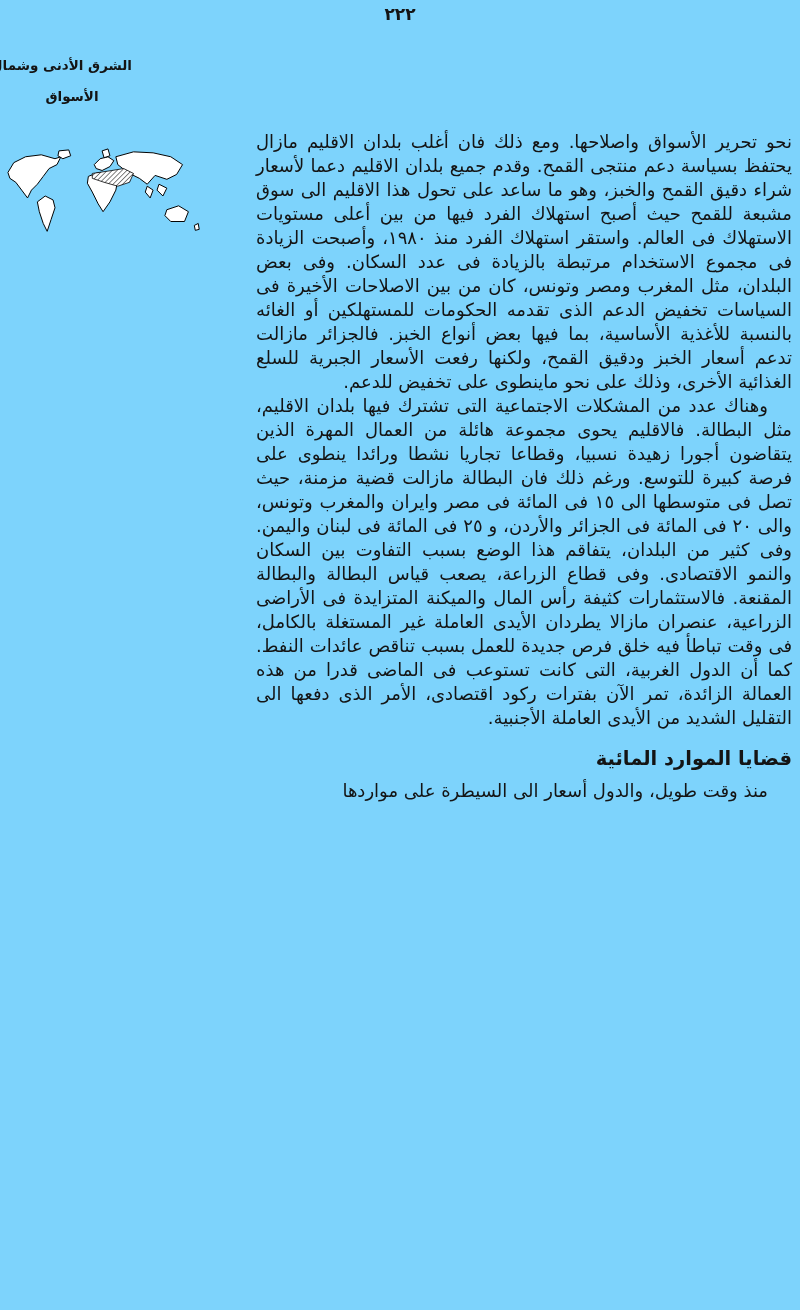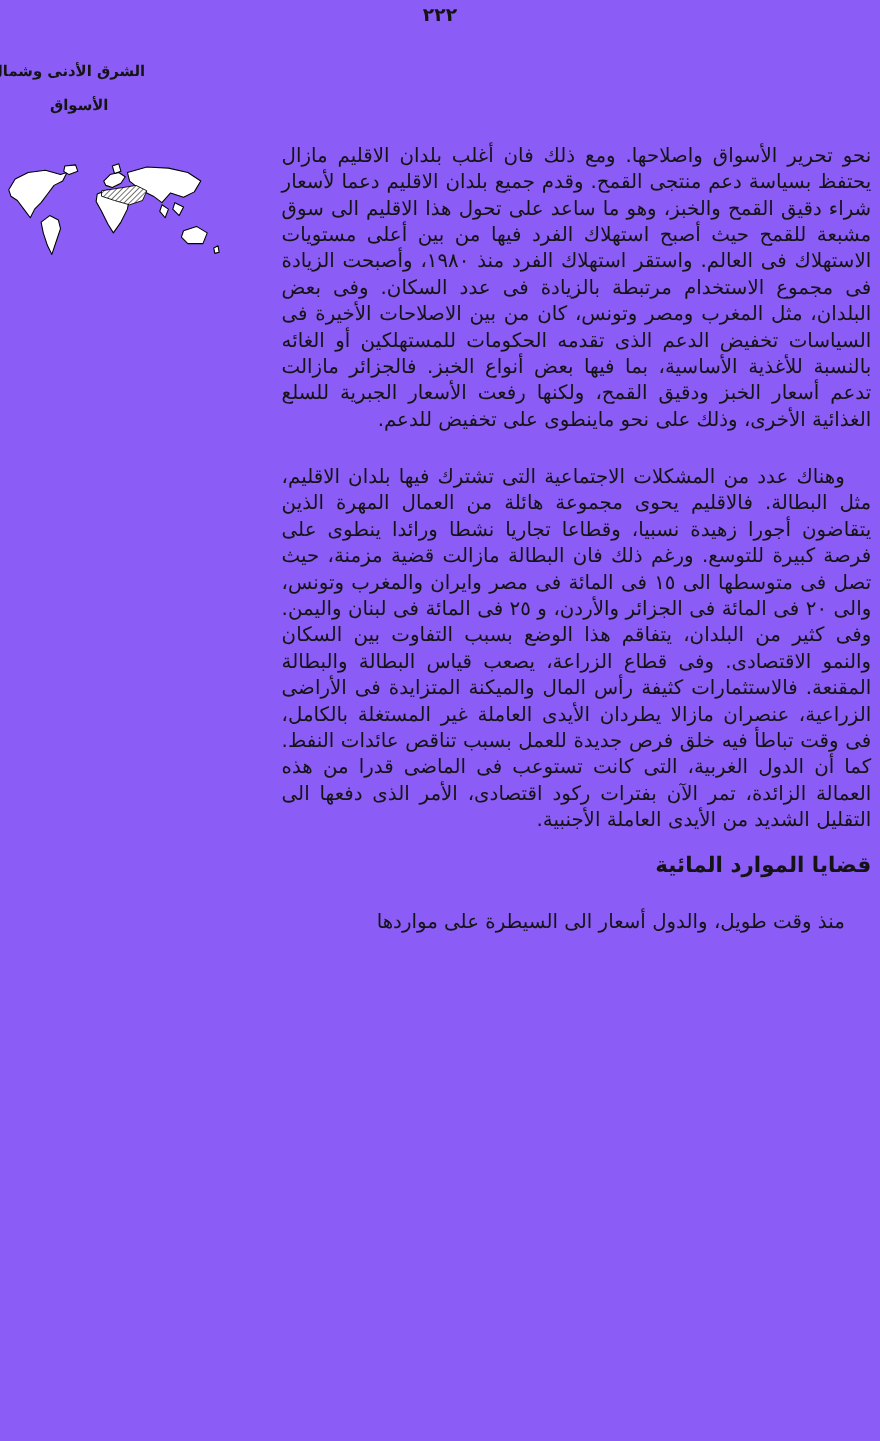--- a/index.html
+++ b/index.html
@@ -3,21 +3,21 @@
 <meta charset="utf-8">
 <style>
   * { margin: 0; padding: 0; box-sizing: border-box; }
   html, body { background: #ffffff; }
   body { font-family: "DejaVu Sans", sans-serif; color: #141414; }
 
   .page {
     position: relative;
     width: 800px;
     height: 1310px;
-    background: #8b5cf6;
+    background: #7dd3fc;
     overflow: hidden;
   }
 
   .page-number {
     position: absolute;
     top: 4px;
     left: 0;
     width: 100%;
     text-align: center;
     font-size: 17px;
@@ -53,21 +53,21 @@
     position: absolute;
     top: 130px;
     right: 8px;
     width: 536px;
     direction: rtl;
     text-align: justify;
     font-size: 18px;
     line-height: 24px;
   }
   .text-col p { margin: 0; }
-  .text-col p.indent { text-indent: 24px; margin-top: 28px; }
+  .text-col p.indent { text-indent: 24px; }
 
   .section-heading {
     font-weight: bold;
     font-size: 19.5px;
     margin-top: 17px;
     margin-bottom: 8px;
     text-align: right;
   }
 </style>
 </head>

